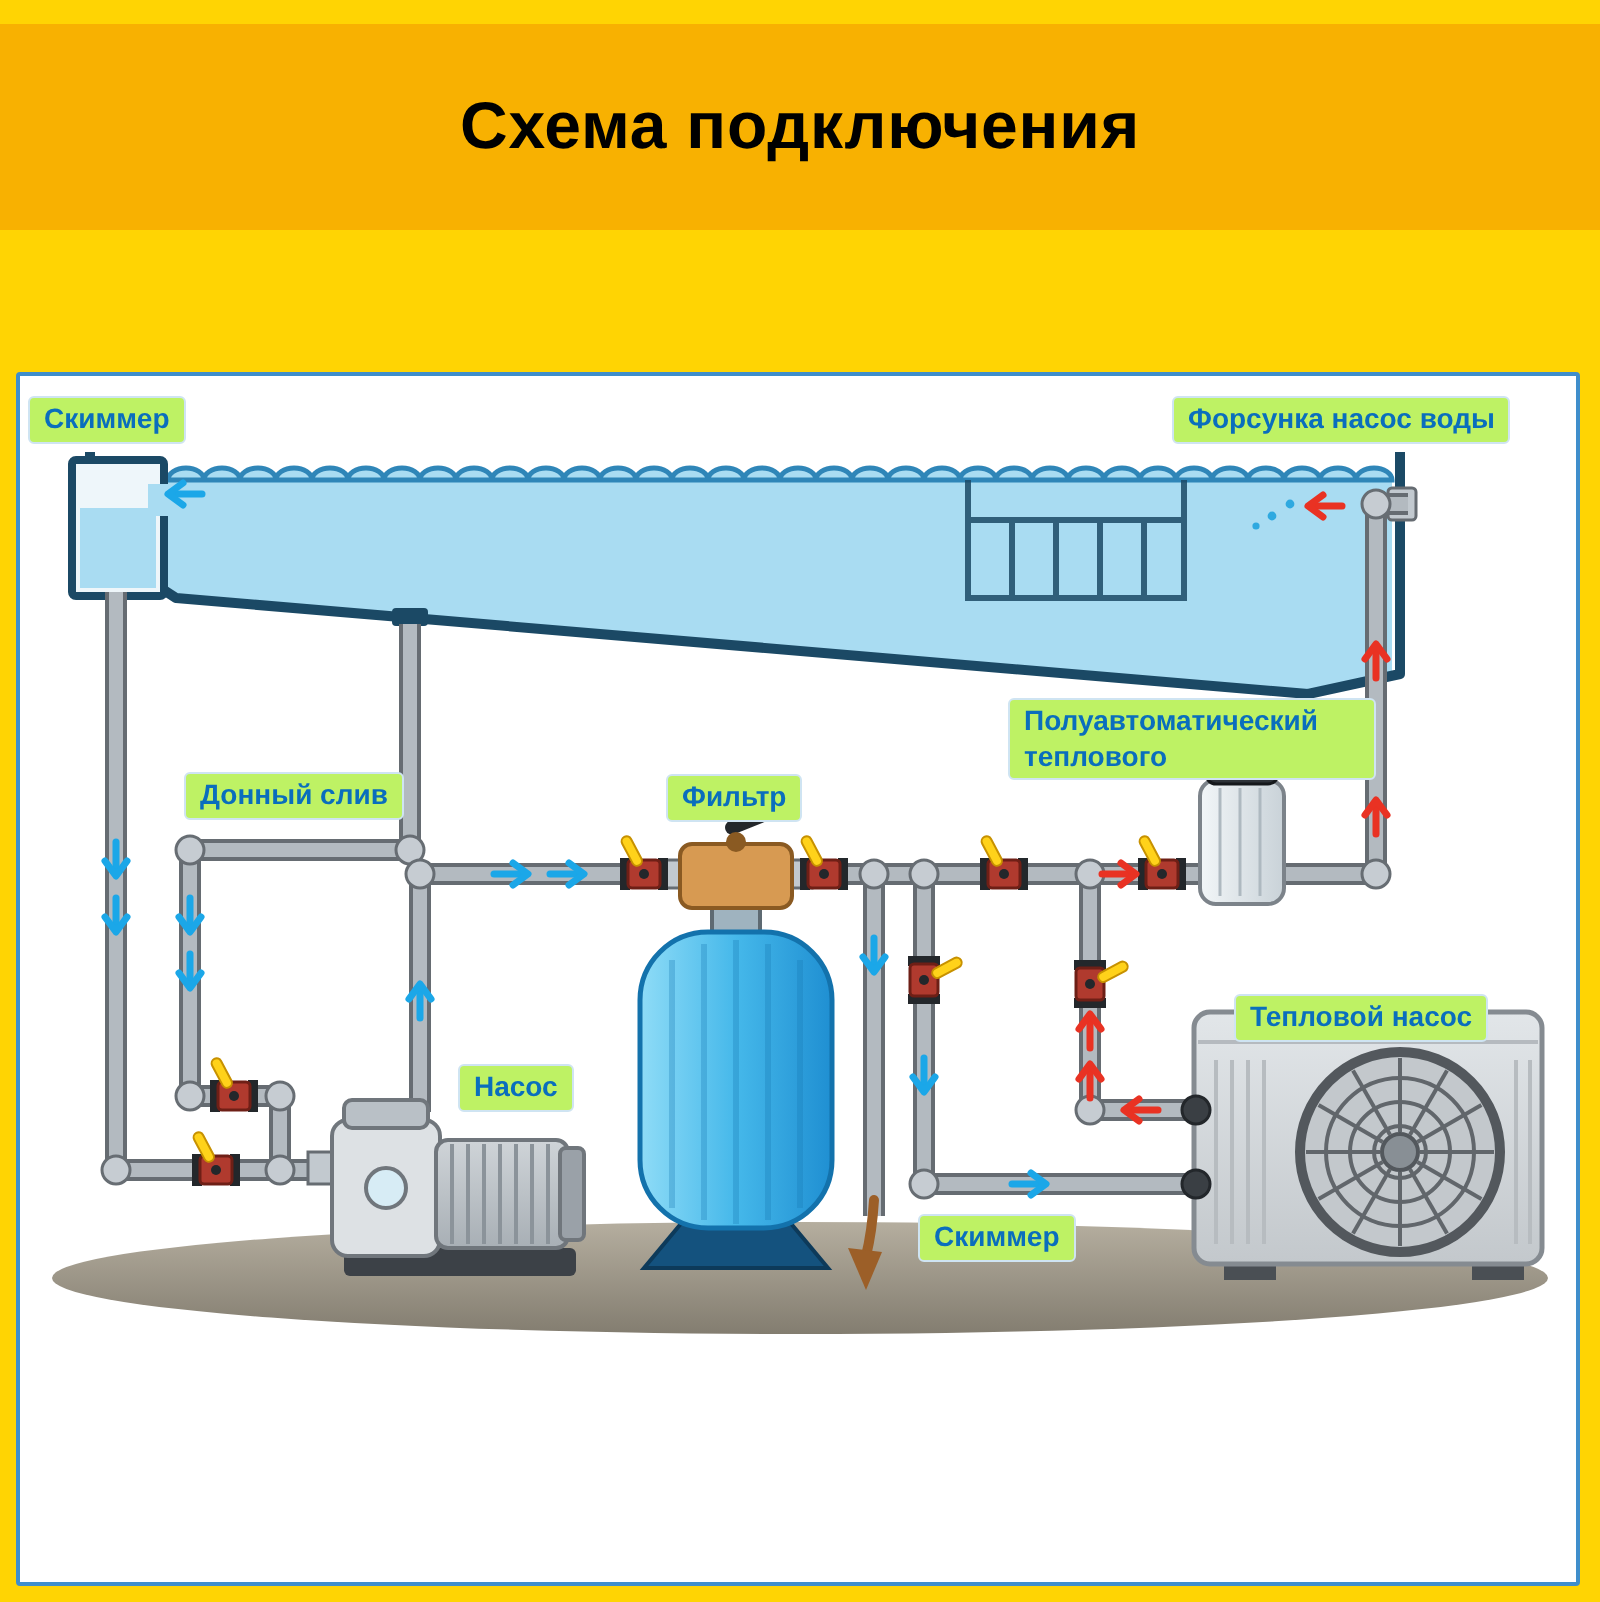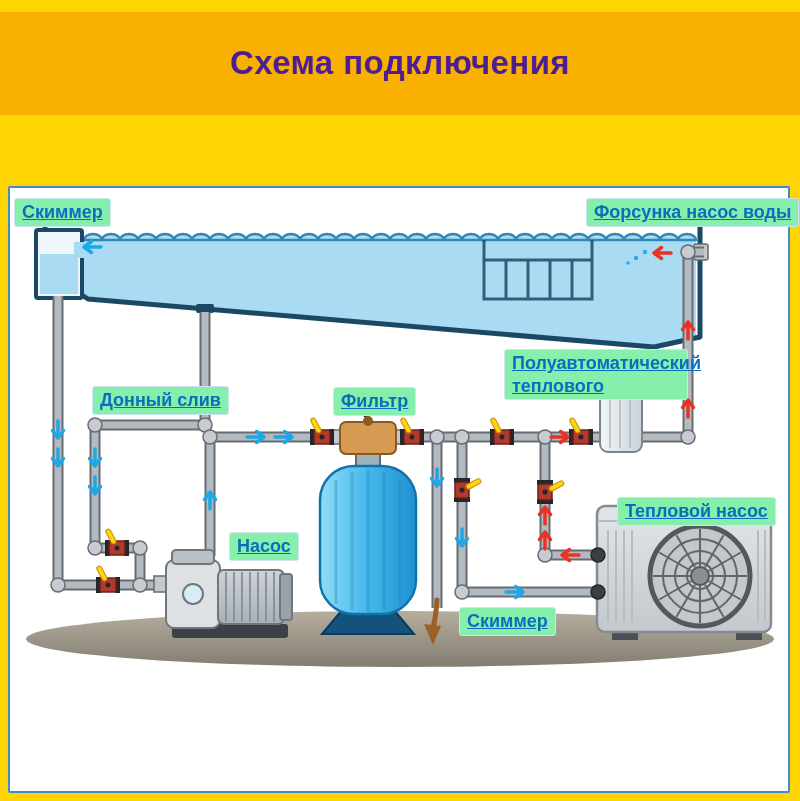--- a/index.html
+++ b/index.html
@@ -1,26 +1,26 @@
 <!DOCTYPE html>
 <html><head>
 <meta charset="utf-8">
 <style>
   html,body{margin:0;padding:0;}
   .page{position:relative;width:800px;height:801px;background:#FFD403;overflow:hidden;
         font-family:"Liberation Sans",sans-serif;}
   .banner{position:absolute;left:0;top:12px;width:800px;height:103px;background:#F8B101;
           display:flex;flex-direction:column;justify-content:center;align-items:center;
-          color:#4c1d95;font-weight:700;font-size:33px;line-height:1.35;letter-spacing:.4px;}
+          color:#000000;font-weight:700;font-size:33px;line-height:1.35;letter-spacing:.4px;}
   .panel{position:absolute;left:8px;top:186px;width:782px;height:607px;background:#ffffff;
          border:2px solid #3F8ECB;box-sizing:border-box;border-radius:2px;z-index:1;}
   .diag{position:absolute;left:0;top:0;z-index:2;}
-  .lbl{position:absolute;z-index:3;font-weight:700;font-size:18px;color:#0A6EBD;
-       background:#86efac;border:1px solid #CFE4F2;border-radius:3px;padding:2px 7px;
-       white-space:nowrap;line-height:1.25;text-decoration:underline;}
+  .lbl{position:absolute;z-index:3;font-weight:700;font-size:14px;color:#0A6EBD;
+       background:#bef264;border:1px solid #CFE4F2;border-radius:3px;padding:2px 7px;
+       white-space:nowrap;line-height:1.25;}
   .lbl.wrap{white-space:normal;width:168px;}
   .pipe-o{stroke:#666C72;stroke-width:11;fill:none;}
   .pipe-i{stroke:#B3BAC0;stroke-width:7;fill:none;}
   .joint{fill:#C6CCD2;stroke:#676D73;stroke-width:1.5;}
   .arrB{color:#1BA7E8;}
   .arrR{color:#E93223;}
 </style>
 </head>
 <body>
 

